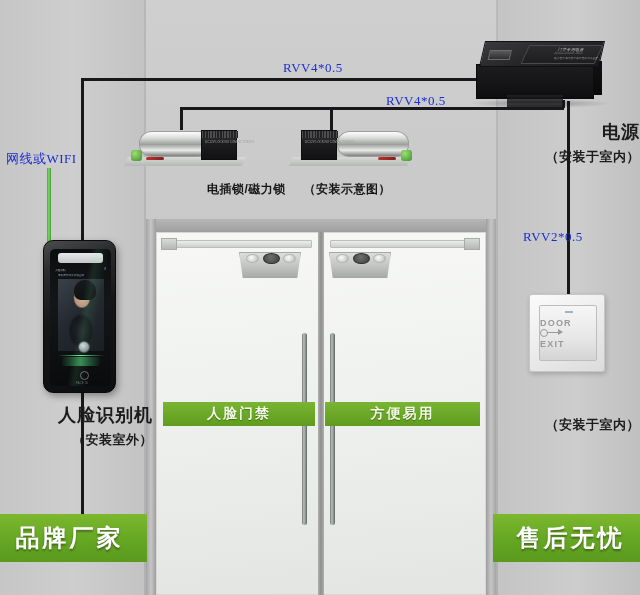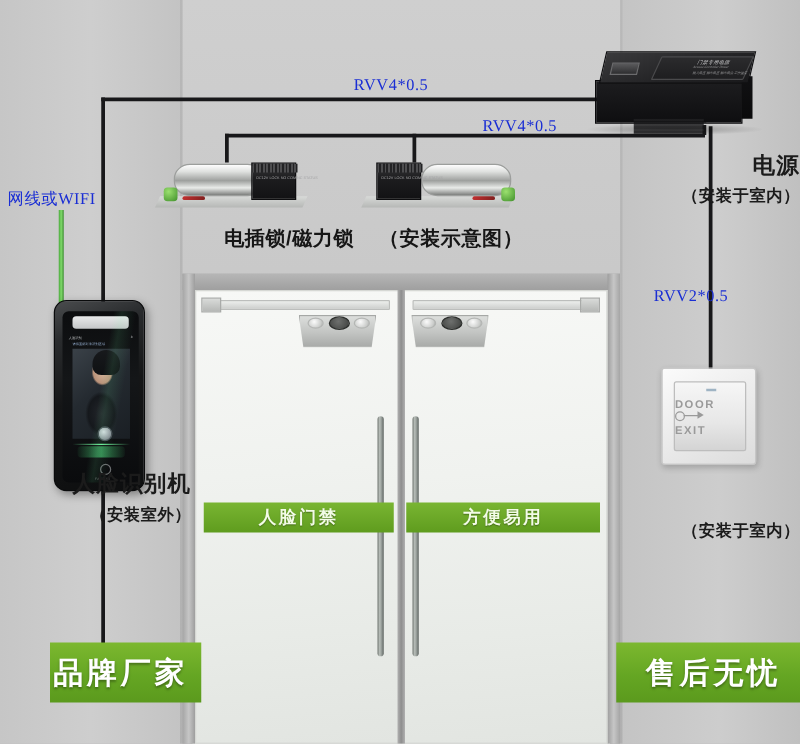--- a/index.html
+++ b/index.html
@@ -108,21 +108,21 @@
     color:#f2fbe6; font-size:14px; font-weight:bold; letter-spacing:2px;
     text-shadow:0 1px 1px rgba(0,0,0,.35);
   }
 
   
   .banner {
     position:absolute; top:514px; height:48px;
     background:linear-gradient(180deg,#7cb82f 0%,#65a623 55%,#5b9a1d 100%);
     display:flex; align-items:center;
   }
-  .banner.left  { left:0; width:121px; justify-content:center; padding-right:8px;margin-left:40px; }
+  .banner.left  { left:0; width:147px; justify-content:center; padding-right:8px; }
   .banner.right { left:493px; width:147px; justify-content:center; padding-left:8px; }
   .banner span {
     color:#ffffff; font-size:24px; font-weight:bold; letter-spacing:3px;
     text-shadow:0 2px 2px rgba(0,0,0,.35);
   }
 
   
   .wire { position:absolute; background:#18181a; }
   .wire-h { height:3px; }
   .wire-v { width:3px; }
@@ -325,21 +325,21 @@
 
   
   .caption {
     position:absolute; text-align:right; color:#1b1b1b;
     font-family:"Liberation Sans", sans-serif; white-space:nowrap;
   }
   .caption .main { font-size:18px; font-weight:bold; letter-spacing:1px; display:block; }
   .caption .sub  { font-size:13px; font-weight:bold; letter-spacing:.5px; display:block; margin-top:4px; }
   .caption-lock {
     position:absolute; left:134px; top:181px; width:330px; text-align:center;
-    font-size:16px; font-weight:bold; color:#161616; white-space:nowrap;
+    font-size:12px; font-weight:bold; color:#161616; white-space:nowrap;
     letter-spacing:.5px;
   }
 </style>
 </head>
 <body>
 
 <div id="stage">
 
   <div class="wall"></div>
   <div class="wall-left-panel"></div>
@@ -467,21 +467,21 @@
       <div class="face-hair"></div>
       <div class="face-badge"></div>
       <div class="face-scan-line"></div>
       <div class="face-scan"></div>
       <div class="face-home"></div>
       <div class="face-logo">FACE ID</div>
     </div>
     <div class="face-glow"></div>
   </div>
 
-  <div class="caption" style="left:5px; top:375px; width:148px;">
+  <div class="caption" style="left:5px; top:403px; width:148px;">
     <span class="main">人脸识别机</span>
     <span class="sub">（安装室外）</span>
   </div>
 
   <div class="switch-plate">
     <div class="switch-btn">
       <div class="switch-led"></div>
       <div class="switch-door-txt">DOOR</div>
       <div class="switch-key">
         <div class="kring"></div>

